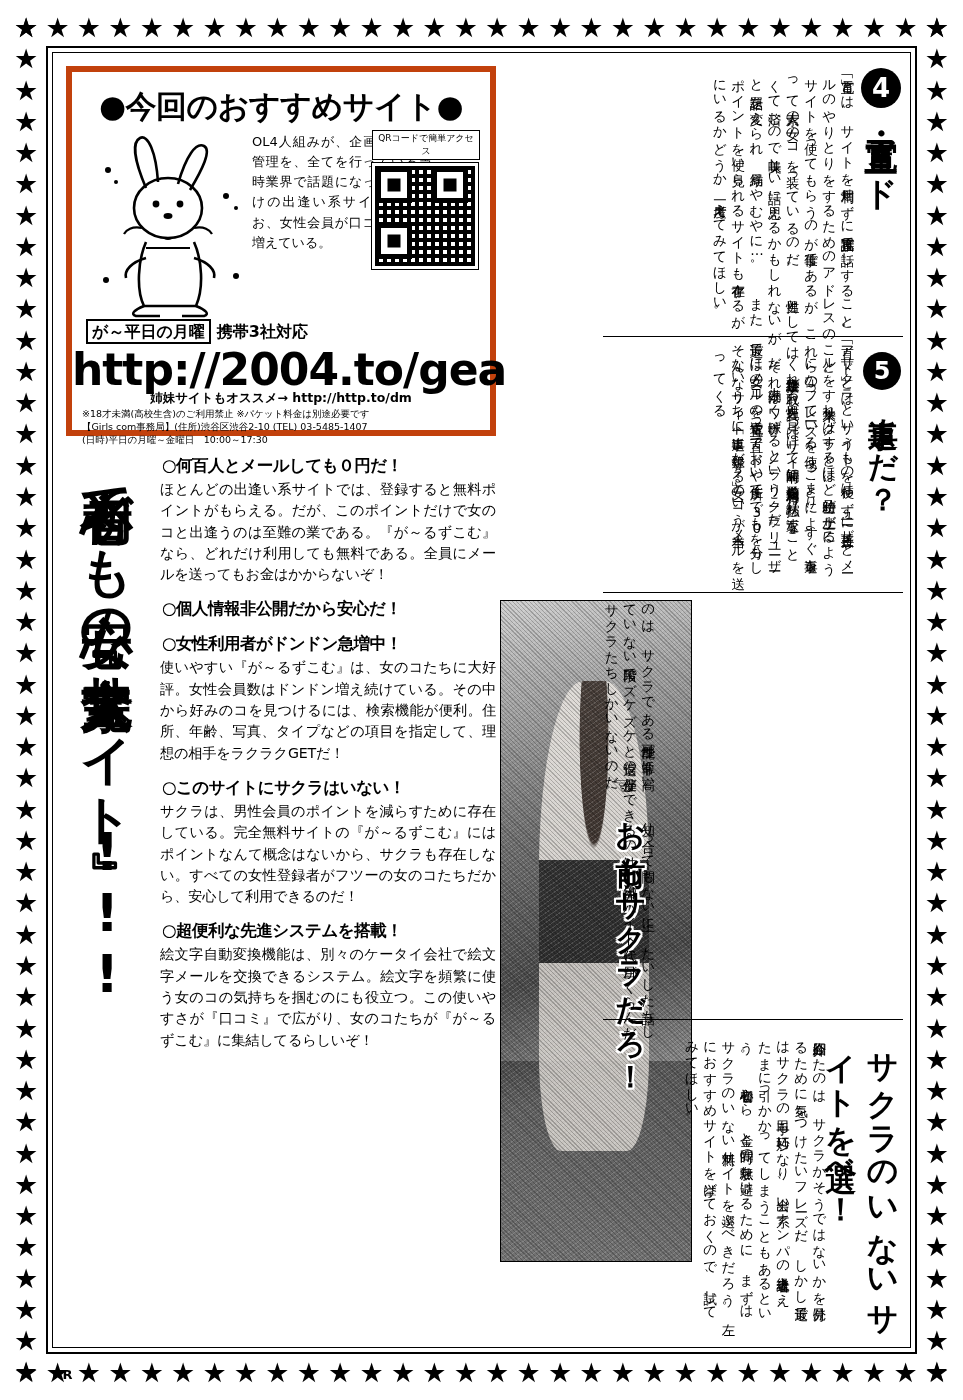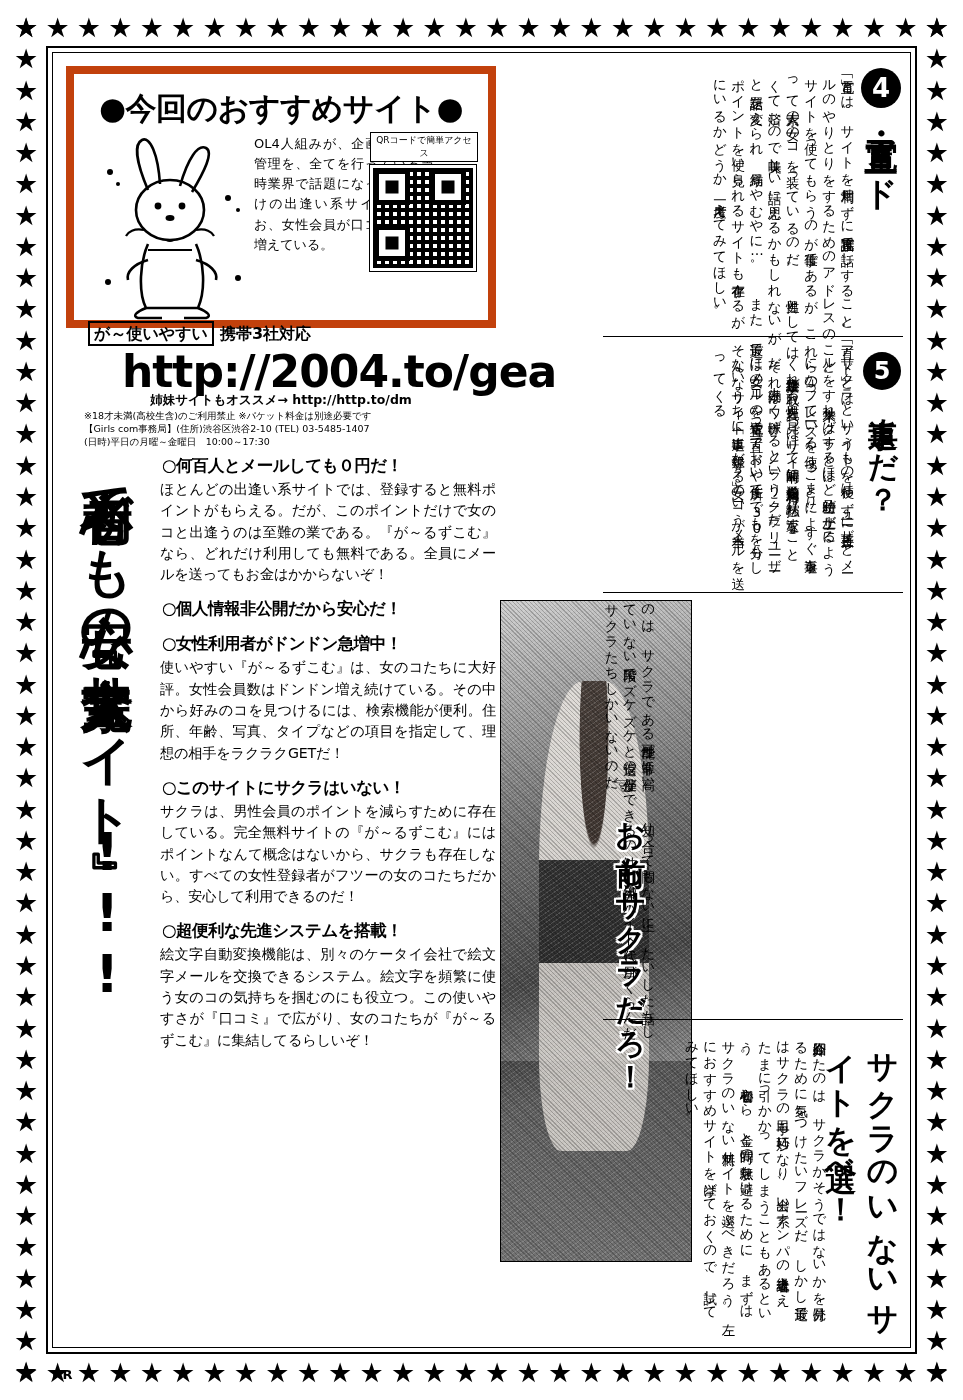--- a/index.html
+++ b/index.html
@@ -138,22 +138,22 @@
   .br-body{
     position:absolute;right:74px;top:2px;
     width:226px;height:290px;
     font-size:13.5px;
   }
 
   
   .banner{
     position:absolute;
     left:66px;top:66px;
-    width:430px;height:262px;
-    border:8px solid #c2410c;
+    width:430px;height:370px;
+    border:6px solid #c2410c;
     background:#fff;
     box-sizing:border-box;
     text-decoration:underline;
   }
   .banner-title{
     position:absolute;left:0;right:0;top:14px;
     text-align:center;
     font-size:31px;font-weight:bold;
     letter-spacing:-0.5px;
   }
@@ -188,21 +188,20 @@
     position:absolute;left:14px;top:250px;
     font-size:16px;font-weight:bold;
   }
   .banner-brand .box{
     border:2px solid #000;padding:1px 4px;margin-right:6px;font-size:16px;
   }
   .banner-url{
     position:absolute;left:0;right:12px;top:272px;text-align:left;
     font-size:44px;font-weight:bold;letter-spacing:-1px;
     font-family:"DejaVu Sans","Liberation Sans",sans-serif;
-    padding-left:48px;
   }
   .banner-sub{
     position:absolute;left:0;right:0;top:318px;text-align:center;
     font-size:12.5px;font-weight:bold;
   }
   .banner-legal{
     position:absolute;left:10px;right:10px;top:336px;text-align:left;
     font-size:9.5px;line-height:1.35;
   }
 
@@ -505,21 +504,21 @@
         <div class="qr-eye" style="right:4px;top:4px;">
             <i></i>
           </div>
         <div class="qr-eye" style="left:4px;bottom:4px;">
             <i></i>
           </div>
       </div>
     </div>
 
     <div class="banner-brand">
-      <span class="box">が～使いやすい</span><span>携帯3社対応</span>
+      <span class="box">が～平日の月曜</span><span>携帯3社対応</span>
     </div>
 
     <div class="banner-url">http://2004.to/gea</div>
     <div class="banner-sub">姉妹サイトもオススメ→ http://http.to/dm</div>
     <div class="banner-legal">
       <div>※18才未満(高校生含)のご利用禁止 ※パケット料金は別途必要です</div>
       <div>【Girls com事務局】(住所)渋谷区渋谷2-10 (TEL) 03-5485-1407</div>
       <div>(日時)平日の月曜～金曜日　10:00～17:30</div>
     </div>
   </div>

